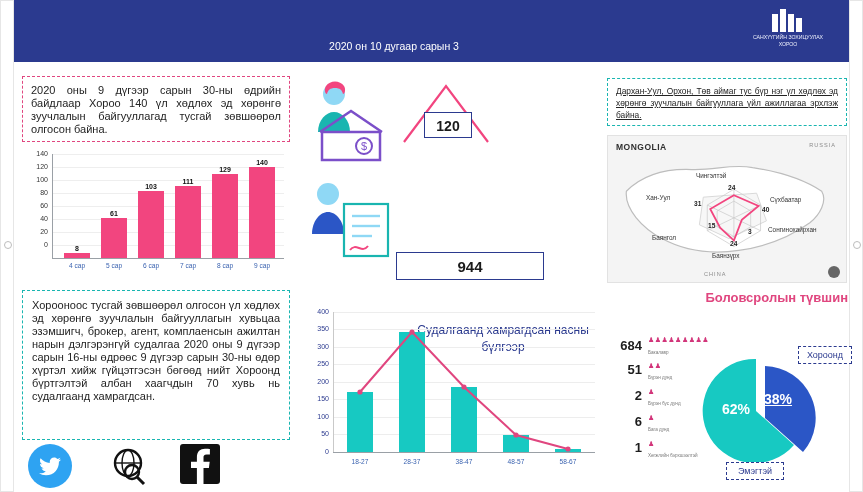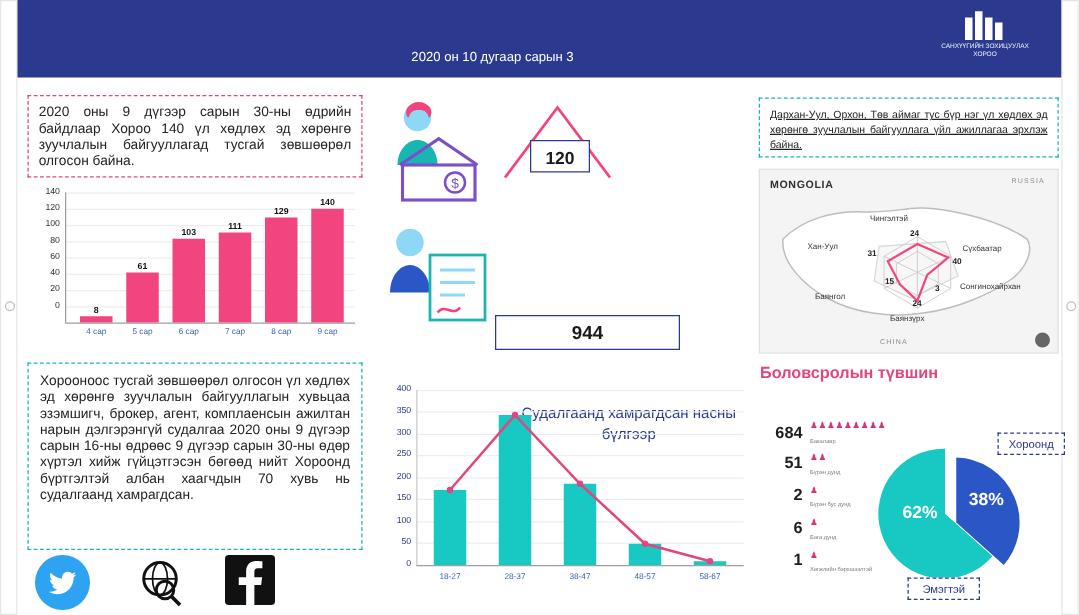--- a/index.html
+++ b/index.html
@@ -241,21 +241,21 @@
     <div class="radar-lbl" style="left:38px;top:58px;">Хан-Уул</div>
     <div class="radar-val" style="left:120px;top:48px;">24</div>
     <div class="radar-val" style="left:154px;top:70px;">40</div>
     <div class="radar-val" style="left:140px;top:92px;">3</div>
     <div class="radar-val" style="left:122px;top:104px;">24</div>
     <div class="radar-val" style="left:100px;top:86px;">15</div>
     <div class="radar-val" style="left:86px;top:64px;">31</div>
     <div style="position:absolute;right:6px;bottom:4px;width:12px;height:12px;border-radius:50%;background:#666;"></div>
   </div>
 
-  <div class="boldred" style="left:608px;top:290px;width:240px;text-align:left;">Боловсролын түвшин</div>
+  <div class="boldred" style="left:608px;top:290px;width:240px;text-align:right;">Боловсролын түвшин</div>
 
   <div class="title-cursive" style="left:408px;top:322px;width:190px;line-height:17px;">Судалгаанд хамрагдсан насны бүлгээр</div>
 
   <div class="bc2">
     <div class="grid" style="top:0;"></div>
       <div class="grid" style="top:17px;"></div>
     <div class="grid" style="top:35px;"></div>
       <div class="grid" style="top:52px;"></div>
     <div class="grid" style="top:70px;"></div>
       <div class="grid" style="top:87px;"></div>
@@ -319,19 +319,19 @@
   </div>
 
   <div class="pieWrap">
     <svg viewBox="0 0 132 132" width="132" height="132">
       <path d="M66 14 A52 52 0 1 0 104 100 L66 66 Z" fill="#17c9c2"></path>
       <g transform="translate(9,7)">
         <path d="M66 66 L104 100 A52 52 0 0 0 66 14 Z" fill="#2b56c6"></path>
       </g>
     </svg>
     <div class="pct" style="left:32px;top:56px;">62%</div>
-    <div class="pct" style="left:85px;top:46px;">38%</div>
+    <div class="pct" style="left:74px;top:46px;text-decoration:underline;">38%</div>
   </div>
 
   <div class="legbox" style="left:798px;top:346px;width:54px;">Хороонд</div>
   <div class="legbox" style="left:726px;top:462px;width:58px;">Эмэгтэй</div>
 
 </div>
 
 </body></html>

